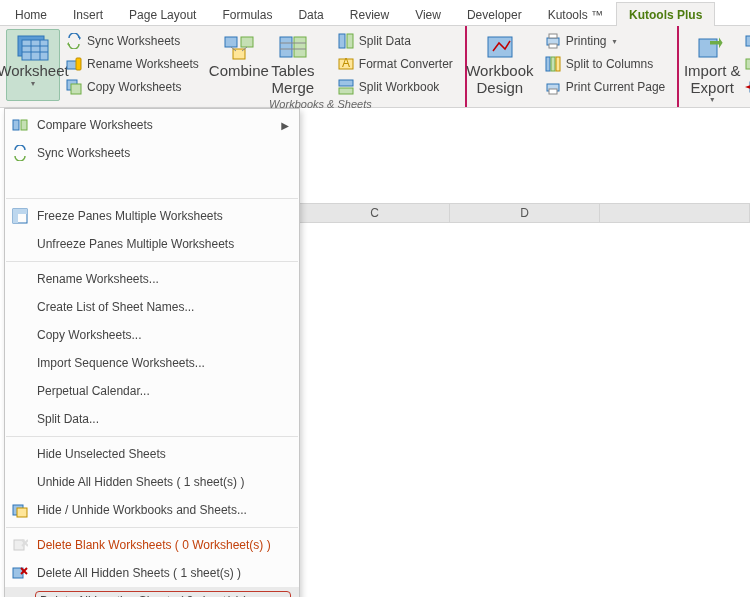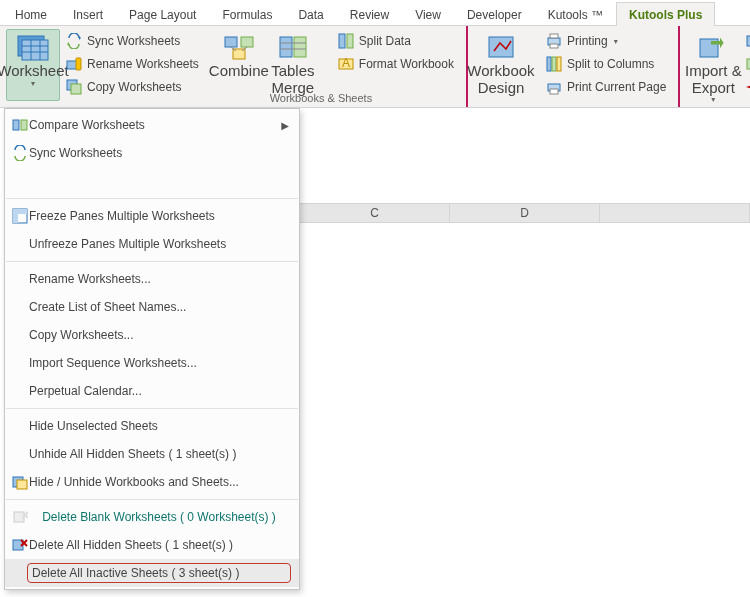--- a/index.html
+++ b/index.html
@@ -8,39 +8,39 @@
   
   .tabs { display: flex; height: 26px; align-items: flex-end; border-bottom: 1px solid #d4d4d4; background: #fff; padding-left: 2px; }
   .tab { padding: 5px 12px 4px 12px; font-size: 12px; cursor: pointer; border: 1px solid transparent; border-bottom: none; position: relative; top: 1px; }
   .tab.active { border-color: #d4d4d4; background: #f3f2f1; color: #4d7c0f; font-weight: 700; }
 
   
   .ribbon { display: flex; height: 82px; background: #f3f2f1; border-bottom: 1px solid #d4d4d4; }
   .group { display: flex; flex-direction: column; justify-content: space-between; border-right: 2px solid #be185d; padding: 3px 6px 0 6px; }
   .group.noborder { border-right: none; }
   .group-items { display: flex; align-items: flex-start; }
-  .group-label { font-size: 11px; color: #666; text-align: center; padding-bottom: 3px; }
+  .group-label { font-size: 11px; color: #666; text-align: center; padding-bottom: 3px; font-style: italic; }
 
   .big-btn { display: flex; flex-direction: column; align-items: center; justify-content: flex-start; width: 54px; height: 72px; padding-top: 4px; cursor: pointer; border-radius: 2px; }
   .big-btn.pressed { background: #c8e0d0; border: 1px solid #94c2a7; padding-top: 3px; }
   .big-btn .lbl { margin-top: 2px; font-size: 15px; text-align: center; line-height: 1.1; }
   .big-btn .caret { font-size: 8px; color: #666; margin-top: -1px; }
 
   .row-btns { display: flex; flex-direction: column; gap: 1px; padding-top: 1px; }
   .row-btn { display: flex; align-items: center; gap: 5px; height: 22px; padding: 0 6px; cursor: pointer; border-radius: 2px; white-space: nowrap; }
   .row-btn .txt { font-size: 12px; }
   .row-btn .caret-r { font-size: 8px; color: #666; margin-left: 1px; }
 
   
   .menu { position: absolute; left: 4px; top: 108px; width: 296px; background: #fcfcfc; border: 1px solid #c6c6c6; box-shadow: 2px 3px 6px rgba(0,0,0,0.18); padding: 2px 0; z-index: 50; }
-  .menu-item { display: flex; align-items: center; height: 28px; padding: 0 10px 0 6px; cursor: pointer; }
+  .menu-item { display: flex; align-items: center; gap: 8px; height: 28px; padding: 0 10px 0 6px; cursor: pointer; }
   .menu-item .mi-icon { width: 18px; height: 18px; flex: none; display: flex; align-items: center; justify-content: center; }
   .menu-item .mi-text { flex: 1; font-size: 12px; white-space: nowrap; overflow: hidden; }
   .menu-item .mi-arrow { font-size: 10px; color: #555; }
-  .menu-item.disabled .mi-text { color: #0f766e; text-align: center; }
+  .menu-item.disabled .mi-text { color: #c2410c; }
   .menu-item.disabled { cursor: default; }
   .menu-item.highlight { background: #eaeaea; }
   .menu-item.highlight .mi-text { outline: 1px solid #c0392b; outline-offset: 1px; padding: 1px 3px; border-radius: 2px; }
   .menu-sep { height: 1px; background: #e1e1e1; margin: 3px 1px; }
   .col-headers { position: absolute; left: 300px; right: 0; top: 203px; height: 20px; display: flex; background: #e6e6e6; border-top: 1px solid #d4d4d4; border-bottom: 1px solid #d4d4d4; z-index: 1; }
   .col-header { width: 150px; text-align: center; font-size: 12px; color: #555; border-right: 1px solid #d4d4d4; line-height: 19px; }
 
   
   svg { display: block; }
 </style>
@@ -153,21 +153,30 @@
             </span>
           <span class="txt">Split Data</span>
         </div>
         <div class="row-btn">
           <span>
               <svg width="16" height="16">
                 <rect x="1" y="3" width="14" height="10" fill="#ffe699" stroke="#bf8f00"></rect>
                 <text x="4" y="11" font-size="8" fill="#bf8f00">A</text>
               </svg>
             </span>
-          <span class="txt">Format Workbook</span>
+          <span class="txt">Format Converter</span>
+        </div>
+        <div class="row-btn">
+          <span>
+              <svg width="16" height="16">
+                <rect x="1" y="1" width="14" height="6" fill="#9cc3e6" stroke="#2e75b6"></rect>
+                <rect x="1" y="9" width="14" height="6" fill="#c5e0b4" stroke="#70ad47"></rect>
+              </svg>
+            </span>
+          <span class="txt">Split Workbook</span>
         </div>
       </div>
     </div>
     <div class="group-label" style="margin-left:-150px;">Workbooks &amp; Sheets</div>
   </div>
 
   <div class="group noborder">
     <div class="group-items">
       <div class="big-btn">
         <span>
@@ -340,20 +349,24 @@
   <div class="menu-item">
     <span class="mi-icon"></span>
     <span class="mi-text">Import Sequence Worksheets...</span>
   </div>
 
   <div class="menu-item">
     <span class="mi-icon"></span>
     <span class="mi-text">Perpetual Calendar...</span>
   </div>
 
+  <div class="menu-item">
+    <span class="mi-icon"></span>
+    <span class="mi-text">Split Data...</span>
+  </div>
 
   <div class="menu-sep"></div>
 
   <div class="menu-item">
     <span class="mi-icon"></span>
     <span class="mi-text">Hide Unselected Sheets</span>
   </div>
 
   <div class="menu-item">
     <span class="mi-icon"></span>

